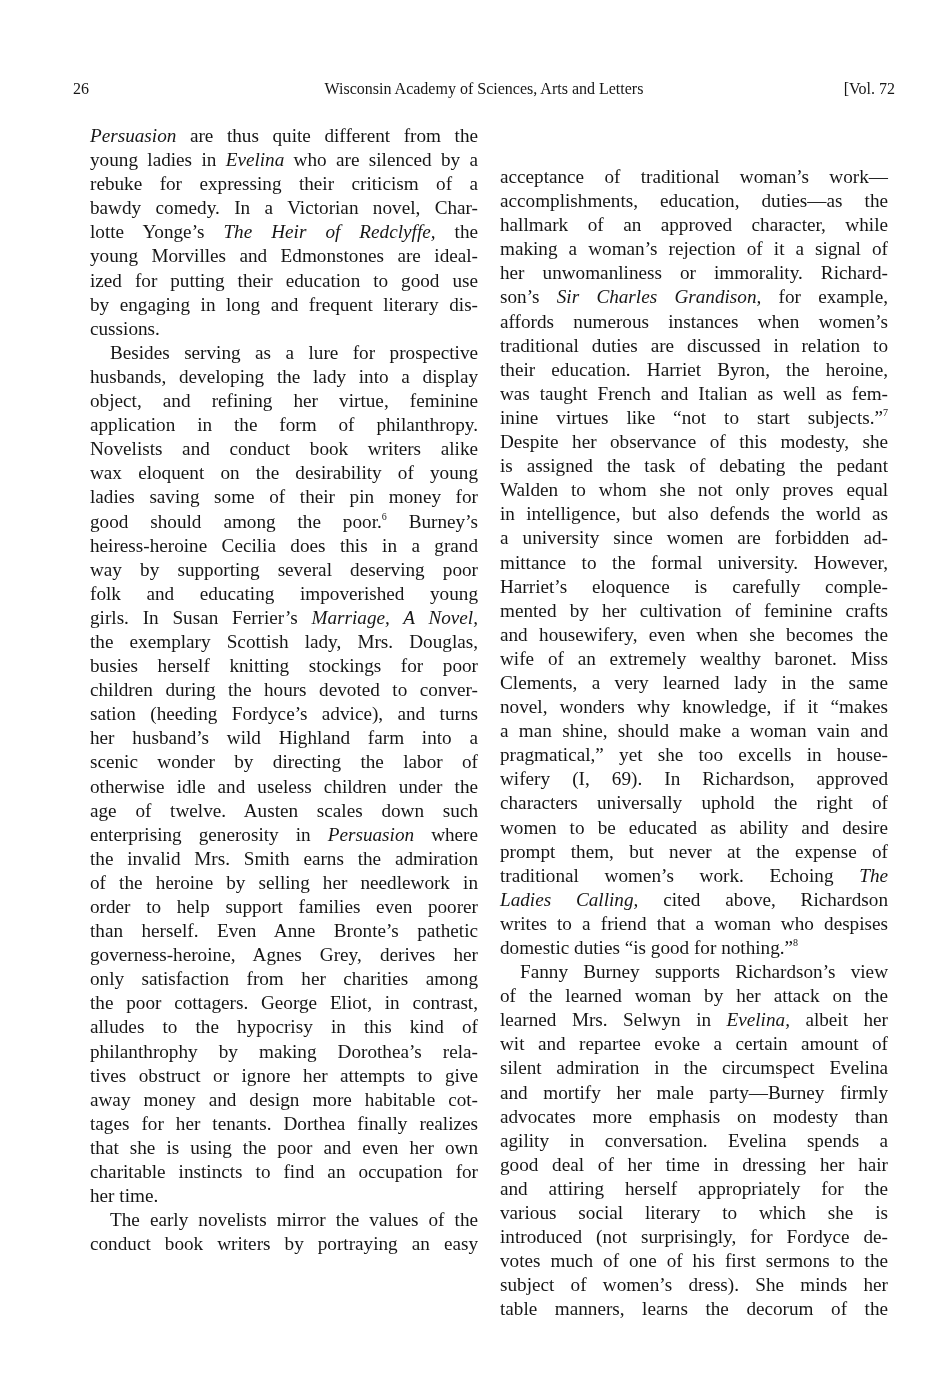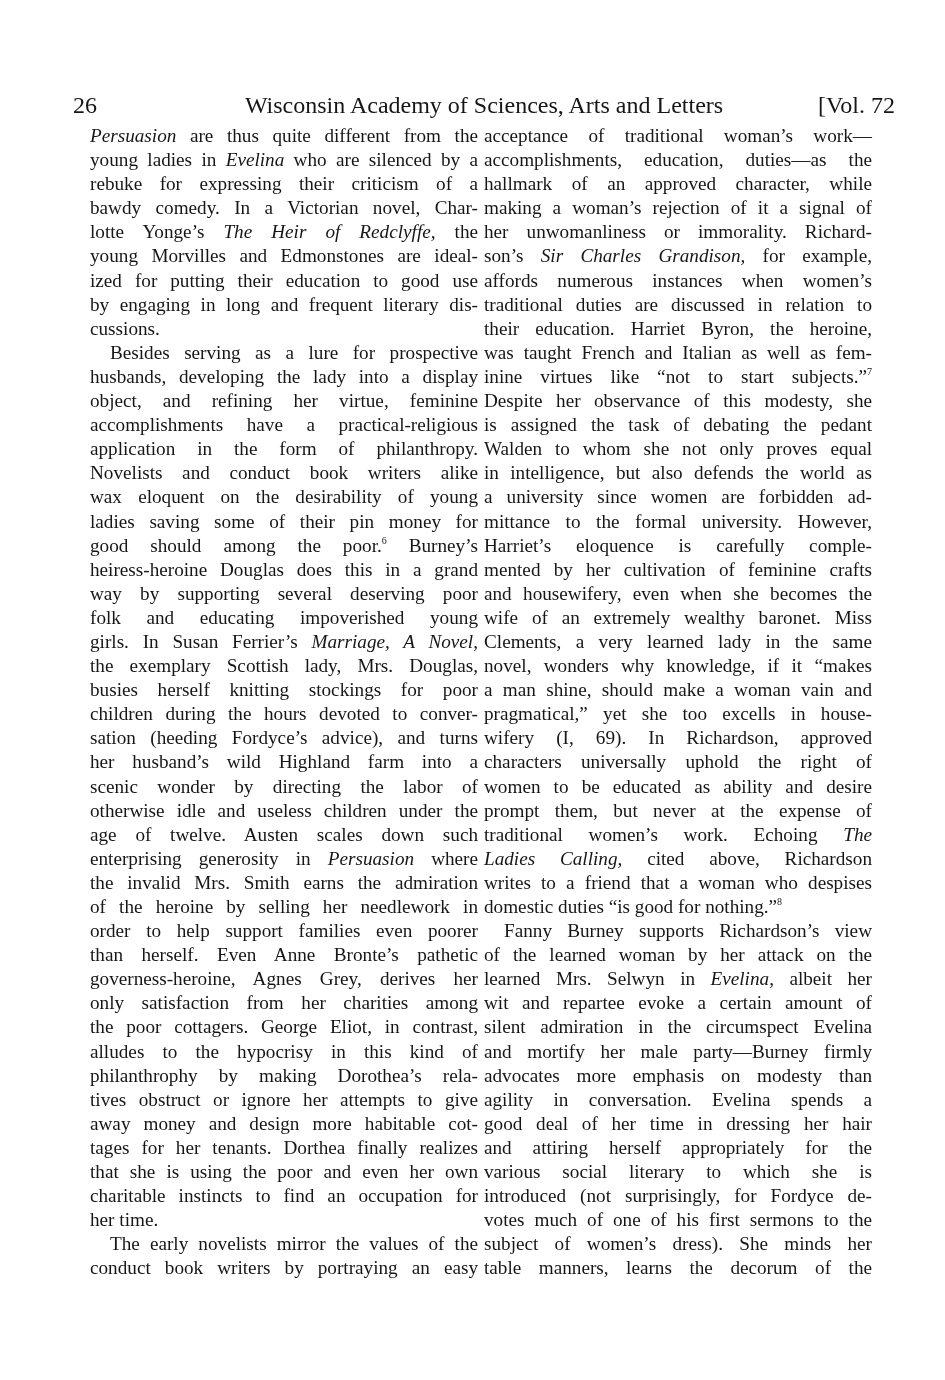--- a/index.html
+++ b/index.html
@@ -1,25 +1,25 @@
 <!DOCTYPE html>
 <html><head>
 <meta charset="utf-8">
 <style>
   html, body { margin: 0; padding: 0; background: #ffffff; }
   body { width: 945px; height: 1380px; position: relative; overflow: hidden;
          font-family: "Liberation Serif", "DejaVu Serif", serif; color: #161616; }
-  .header { position: absolute; top: 92px; left: 73px; width: 822px; height: 26px;
-            font-size: 24px; line-height: 26px; }
+  .header { position: absolute; top: 76px; left: 73px; width: 822px; height: 26px;
+            font-size: 16px; line-height: 26px; }
   .header .pgnum { position: absolute; left: 0; top: 0; }
   .header .journal { position: absolute; left: 0; right: 0; text-align: center; }
   .header .vol { position: absolute; right: 0; top: 0; }
   .col { position: absolute; top: 124px; width: 388px; font-size: 19.2px; line-height: 24.1px; }
   .col.left { left: 90px; }
-  .col.right { left: 484px; }
+  .col.right { left: 500px; margin-top: 41px; }
   .line { display: block; white-space: nowrap; text-align: justify; text-align-last: justify; height: 24.1px; overflow: visible; }
   .line.last { text-align-last: left; }
   .line.indent { padding-left: 20px; }
   i { font-style: italic; }
   sup { font-size: 10px; vertical-align: 8px; line-height: 0; }
 </style>
 </head>
 <body>
 
 <div class="header">
@@ -34,27 +34,26 @@
     <span class="line"><span>rebuke for expressing their criticism of a</span></span>
     <span class="line"><span>bawdy comedy. In a Victorian novel, Char-</span></span>
     <span class="line"><span>lotte Yonge’s </span><i>The Heir of Redclyffe,</i><span> the</span></span>
     <span class="line"><span>young Morvilles and Edmonstones are ideal-</span></span>
     <span class="line"><span>ized for putting their education to good use</span></span>
     <span class="line"><span>by engaging in long and frequent literary dis-</span></span>
     <span class="line last"><span>cussions.</span></span>
     <span class="line indent"><span>Besides serving as a lure for prospective</span></span>
     <span class="line"><span>husbands, developing the lady into a display</span></span>
     <span class="line"><span>object, and refining her virtue, feminine</span></span>
-    <span class="line"><span>accomplishments have a practical-religious</span></span>
     <span class="line"><span>application in the form of philanthropy.</span></span>
     <span class="line"><span>Novelists and conduct book writers alike</span></span>
     <span class="line"><span>wax eloquent on the desirability of young</span></span>
     <span class="line"><span>ladies saving some of their pin money for</span></span>
     <span class="line"><span>good should among the poor.</span><sup>6</sup><span> Burney’s</span></span>
-    <span class="line"><span>heiress-heroine Douglas does this in a grand</span></span>
+    <span class="line"><span>heiress-heroine Cecilia does this in a grand</span></span>
     <span class="line"><span>way by supporting several deserving poor</span></span>
     <span class="line"><span>folk and educating impoverished young</span></span>
     <span class="line"><span>girls. In Susan Ferrier’s </span><i>Marriage, A Novel,</i></span>
     <span class="line"><span>the exemplary Scottish lady, Mrs. Douglas,</span></span>
     <span class="line"><span>busies herself knitting stockings for poor</span></span>
     <span class="line"><span>children during the hours devoted to conver-</span></span>
     <span class="line"><span>sation (heeding Fordyce’s advice), and turns</span></span>
     <span class="line"><span>her husband’s wild Highland farm into a</span></span>
     <span class="line"><span>scenic wonder by directing the labor of</span></span>
     <span class="line"><span>otherwise idle and useless children under the</span></span>

